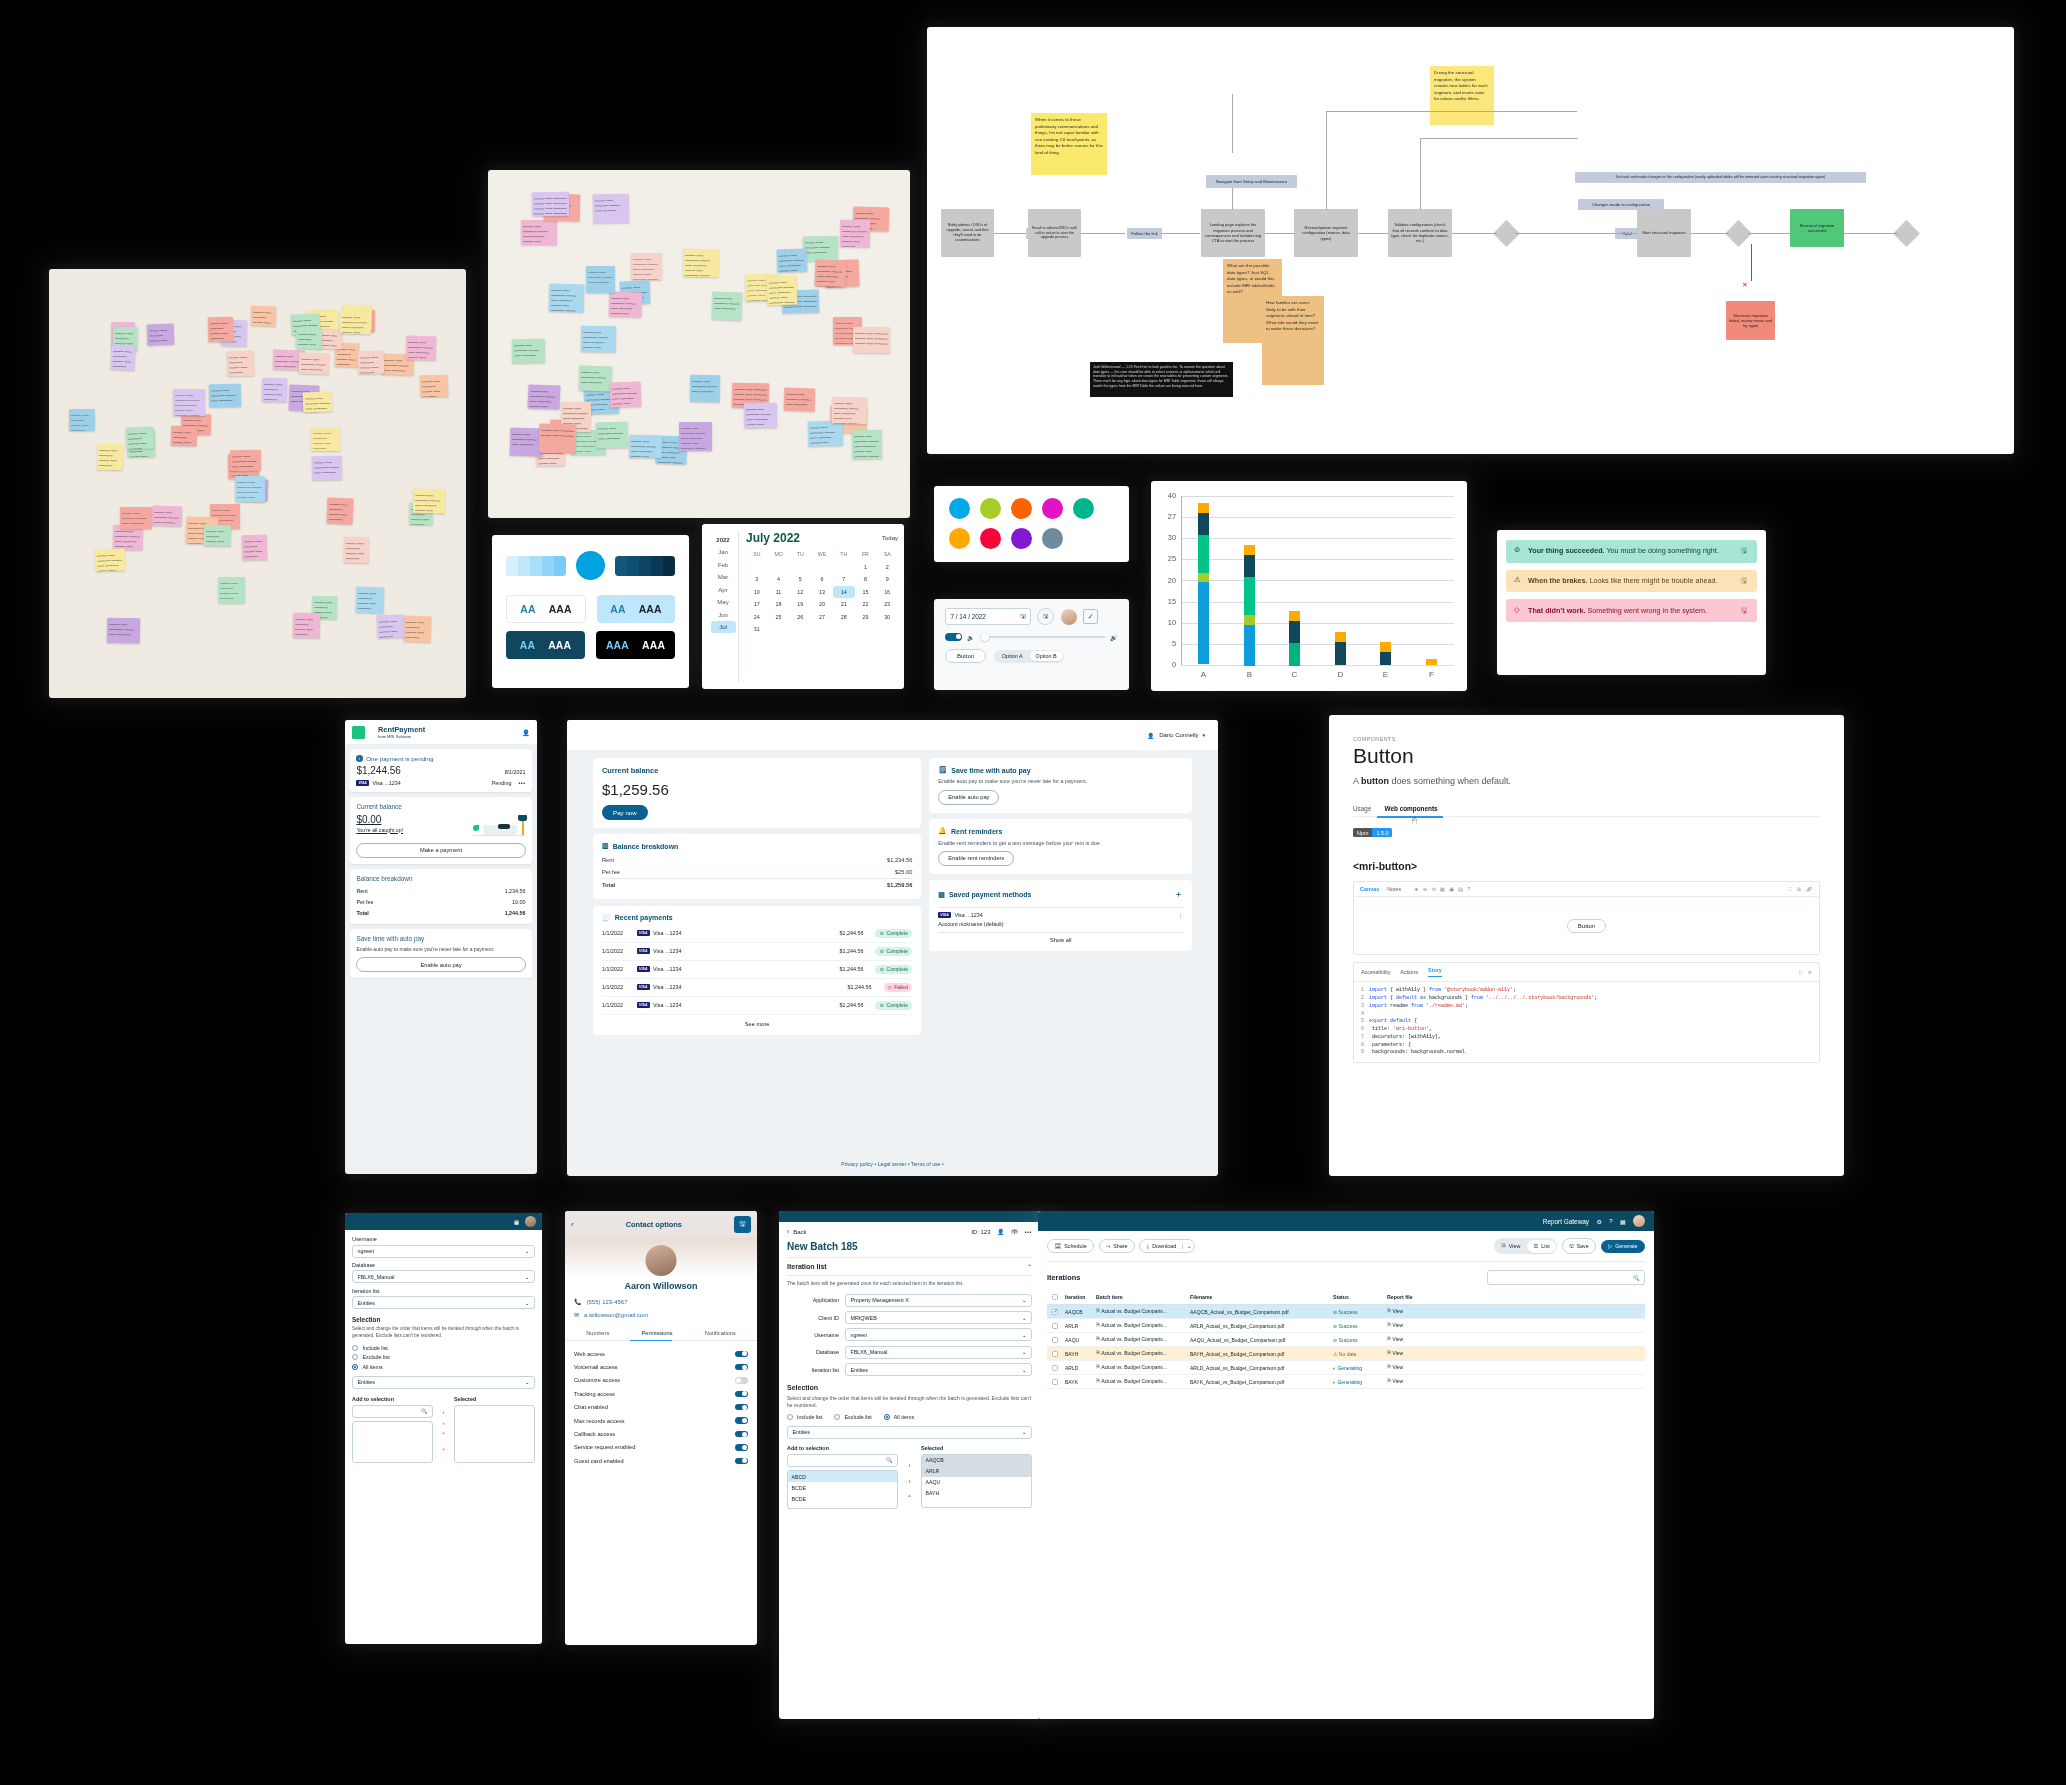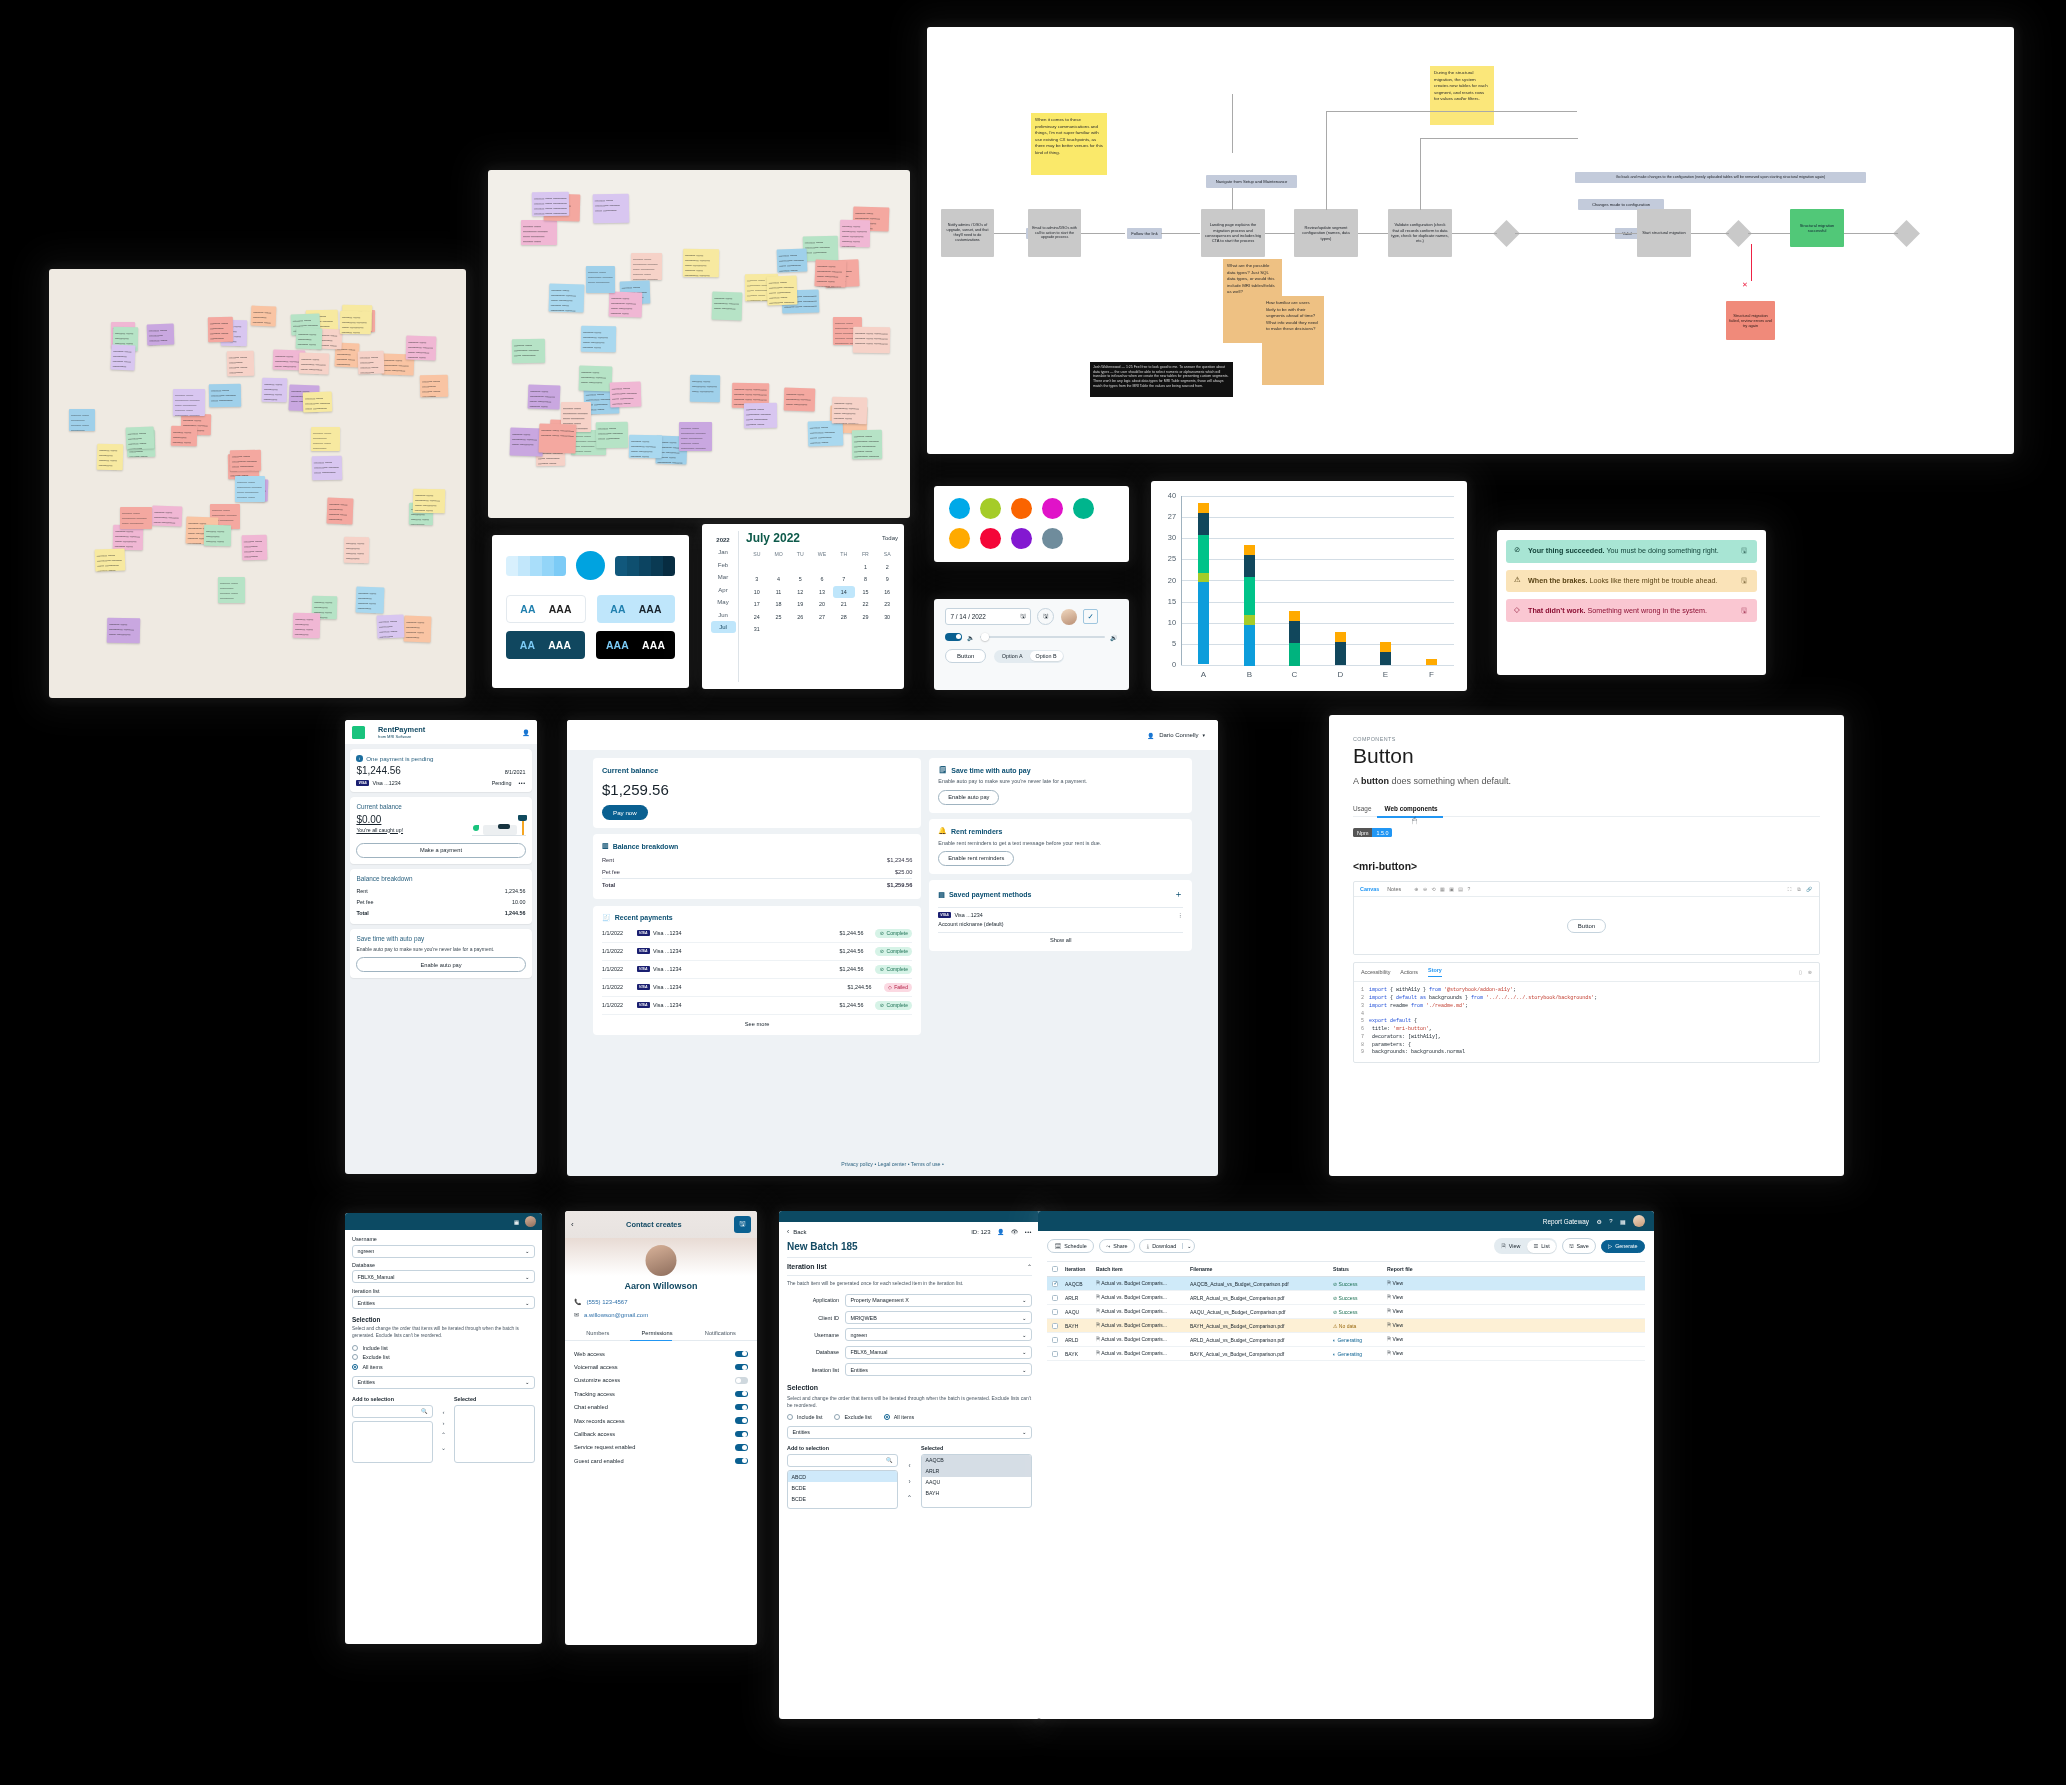--- a/index.html
+++ b/index.html
@@ -892,21 +892,21 @@
           <div style="font-size:5.4px;font-weight:700;">Selected</div>
           <div class="listbox" style="margin-top:3px;height:58px;"></div>
         </div>
       </div>
     </div>
   </div>
 
   <div class="panel" style="left:565px; top:1211px; width:192px; height:434px;">
     <div style="height:27px;background:linear-gradient(180deg,#ece7e4,#e8e3e0);display:flex;align-items:center;padding:0 6px;">
       <span style="font-size:8px;color:#17222b;">‹</span>
-      <span style="flex:1;text-align:center;font-size:7.4px;font-weight:700;color:#134a63;">Contact creates</span>
+      <span style="flex:1;text-align:center;font-size:7.4px;font-weight:700;color:#134a63;">Contact options</span>
       <span style="width:17px;height:17px;background:#0a6091;border-radius:3px;color:#fff;display:flex;align-items:center;justify-content:center;font-size:7px;">🖫</span>
     </div>
     <div style="height:38px;background:linear-gradient(180deg,#e8dbd4,#fff);position:relative;">
       <div class="avatar" style="position:absolute;left:50%;transform:translateX(-50%);top:7px;width:31px;height:31px;"></div>
     </div>
     <div style="text-align:center;font-size:9px;font-weight:700;color:#134a63;margin-top:5px;">Aaron Willowson</div>
     <div style="padding:7px 9px 0;">
       <div style="display:flex;align-items:center;gap:5px;margin-bottom:6px;">
         <span style="font-size:6px;">📞</span>
         <span style="font-size:6px;color:#2d6fa8;">(555) 123-4567</span>
@@ -1113,20 +1113,27 @@
           <span>Save</span>
         </span>
         <span class="tb-btn primary">
           <span>▷</span>
           <span>Generate</span>
         </span>
       </div>
     </div>
     <div style="border-top:0.5px solid #e4eaef;margin:0 9px;"></div>
 
+    <div style="display:flex;align-items:center;justify-content:space-between;padding:8px 9px 5px;">
+      <div style="font-size:7.4px;font-weight:700;">Iterations</div>
+      <div class="fld" style="width:158px;height:15px;">
+        <span></span>
+          <span>🔍</span>
+      </div>
+    </div>
 
     <div style="padding:0 9px;">
       <div class="rg-row" style="border-bottom:0.5px solid #d9e2e8;height:15px;">
         <span class="chk"></span>
         <span class="rg-th">Iteration</span>
         <span class="rg-th">Batch item</span>
         <span class="rg-th">Filename</span>
         <span class="rg-th">Status</span>
         <span class="rg-th">Report file</span>
         <span></span>

